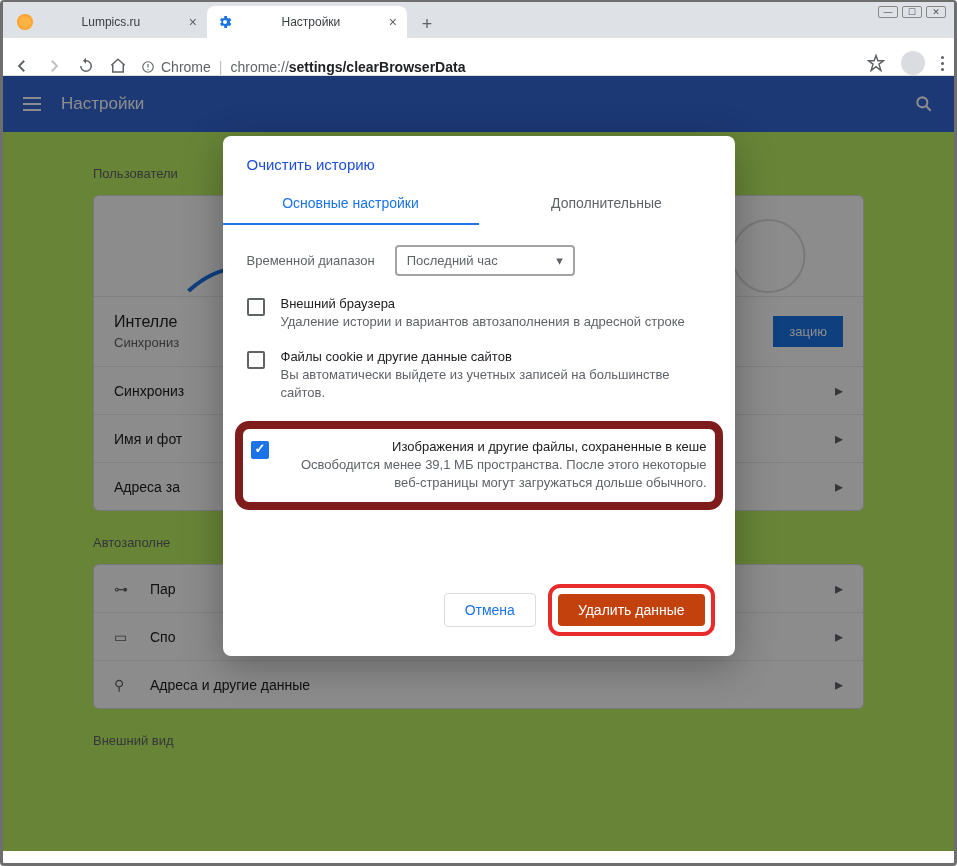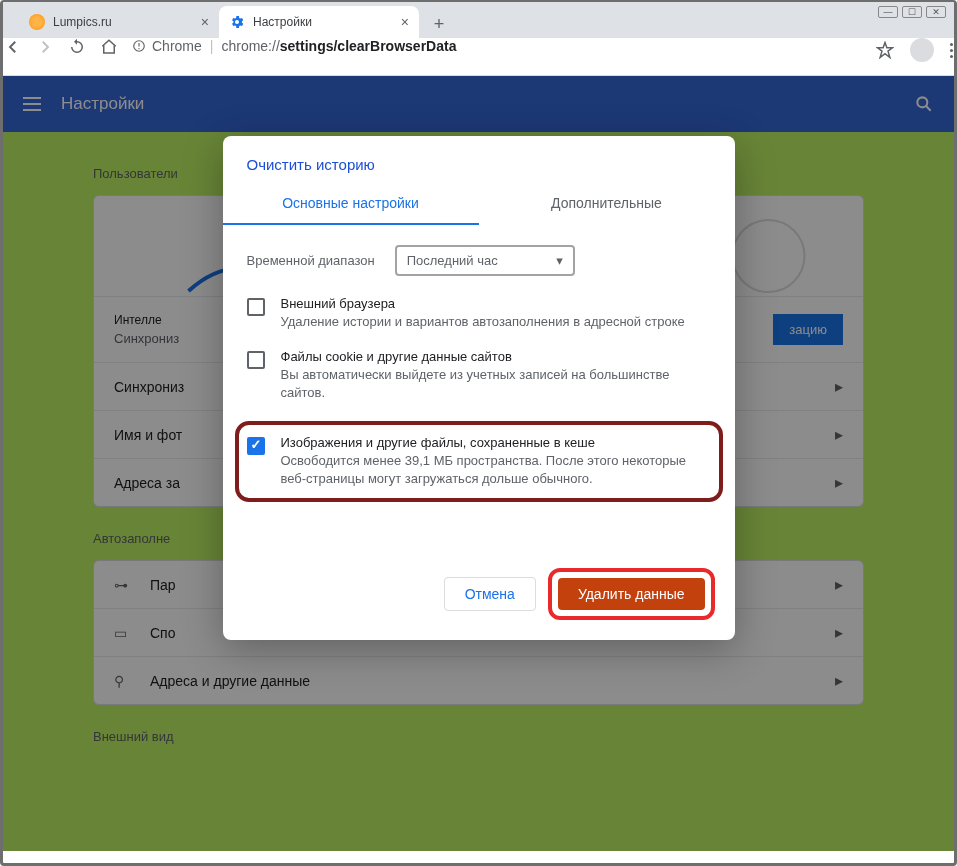--- a/index.html
+++ b/index.html
@@ -1,28 +1,28 @@
 <!DOCTYPE html>
 <html><head>
 <meta charset="utf-8">
 <style>
 * { box-sizing: border-box; margin: 0; padding: 0; font-family: "Segoe UI", Arial, sans-serif; }
 body { background: #fff; width: 957px; height: 866px; overflow: hidden; position: relative; }
 .window-frame { width: 100%; height: 100%; border: 3px solid #6e6e6e; border-top-width: 2px; border-radius: 4px; background: #fff; position: relative; overflow: hidden; }
 .win-controls { position: absolute; top: 4px; right: 8px; display: flex; gap: 4px; }
 .win-btn { width: 20px; height: 12px; border: 1px solid #888; border-radius: 2px; font-size: 9px; line-height: 10px; text-align: center; color: #555; cursor: pointer; }
-.tab-strip { display: flex; align-items: flex-end; height: 36px; padding: 0 16px; background: #dee1e6; }
+.tab-strip { display: flex; align-items: flex-end; height: 36px; padding: 0 4px; background: #dee1e6; text-align: center; }
 .tab { display: flex; align-items: center; height: 32px; padding: 0 10px; min-width: 200px; max-width: 230px; border-top-left-radius: 8px; border-top-right-radius: 8px; font-size: 12px; color: #3c4043; position: relative; gap: 8px; }
 .tab.inactive { background: #dee1e6; }
 .tab.active { background: #fff; }
 .tab .favicon { width: 16px; height: 16px; flex-shrink: 0; }
 .tab .tab-title { flex: 1; white-space: nowrap; overflow: hidden; text-overflow: ellipsis; }
 .tab .close-x { font-size: 14px; color: #5f6368; cursor: pointer; }
 .new-tab { width: 28px; height: 28px; display: flex; align-items: center; justify-content: center; font-size: 18px; color: #5f6368; cursor: pointer; margin-left: 6px; }
-.toolbar { display: flex; align-items: flex-start; height: 38px; padding: 0 1px; gap: 14px; border-bottom: 1px solid #dadce0; background: #fff; }
+.toolbar { display: flex; align-items: flex-end; height: 38px; padding: 0 10px; gap: 14px; border-bottom: 1px solid #dadce0; background: #fff; }
 .nav-icon { width: 18px; height: 18px; color: #5f6368; display: flex; align-items: center; justify-content: center; cursor: pointer; }
 .omnibox { flex: 1; display: flex; align-items: center; gap: 8px; font-size: 14px; color: #202124; }
 .omnibox .security { color: #5f6368; display: flex; align-items: center; gap: 6px; }
 .omnibox .divider { color: #c0c0c0; }
 .omnibox .path { color: #5f6368; flex: 1; }
 .omnibox .path .domain { color: #202124; font-weight: bold; }
 .toolbar-right { display: flex; align-items: center; gap: 16px; }
 .avatar { width: 24px; height: 24px; border-radius: 50%; background: #dadce0; }
 .kebab { display: flex; flex-direction: column; gap: 3px; cursor: pointer; }
 .kebab span { width: 3px; height: 3px; border-radius: 50%; background: #5f6368; }
@@ -31,21 +31,21 @@
 .settings-header .left { display: flex; align-items: center; gap: 20px; }
 .hamburger { display: flex; flex-direction: column; gap: 4px; cursor: pointer; }
 .hamburger span { width: 18px; height: 2px; background: #fff; }
 .settings-title { font-size: 17px; font-weight: 500; }
 .search-btn { color: #fff; cursor: pointer; }
 .settings-body { background: #bef264; padding: 20px 90px; height: calc(100% - 56px); overflow-y: auto; }
 .section-label { font-size: 13px; color: #5f6368; margin: 14px 0; }
 .card { border: 1px solid #dadce0; border-radius: 6px; background: #fff; margin-bottom: 24px; }
 .sync-banner { height: 100px; position: relative; overflow: hidden; }
 .intel-row { padding: 16px 20px; display: flex; align-items: center; justify-content: space-between; border-top: 1px solid #e8eaed; }
-.intel-left .intel-title { font-size: 12px; color: #202124; }
+.intel-left .intel-title { font-size: 16px; color: #202124; }
 .intel-left .intel-sub { font-size: 13px; color: #5f6368; margin-top: 4px; }
 .blue-btn { background: #1a73e8; color: #fff; border: none; padding: 8px 16px; border-radius: 0; font-size: 13px; cursor: pointer; }
 .settings-row { padding: 14px 20px; display: flex; align-items: center; justify-content: space-between; border-top: 1px solid #e8eaed; font-size: 14px; color: #202124; cursor: pointer; }
 .settings-row .row-icon { width: 20px; color: #5f6368; margin-right: 16px; }
 .settings-row .row-left { display: flex; align-items: center; }
 .chev { color: #5f6368; font-size: 16px; }
 .overlay { position: absolute; inset: 0; background: rgba(0,0,0,0.45); display: flex; justify-content: center; padding-top: 60px; }
 .dialog { width: 512px; background: #fff; border-radius: 8px; box-shadow: 0 10px 40px rgba(0,0,0,0.3); padding: 0; height: fit-content; }
 .dialog-title { font-size: 15px; color: #1d4ed8; padding: 20px 24px 10px; }
 .dialog-tabs { display: flex; }
@@ -54,21 +54,21 @@
 .dialog-body { padding: 20px 24px 0px; }
 .time-range { display: flex; align-items: center; gap: 20px; margin-bottom: 20px; font-size: 13px; color: #5f6368; }
 .select { border: 2px solid #a3a3a3; padding: 6px 30px 6px 10px; font-size: 13px; border-radius: 4px; position: relative; cursor: pointer; background: #fff; flex:1; max-width:180px;}
 .select::after { content: "▾"; position: absolute; right: 10px; color: #5f6368; }
 .check-row { display: flex; gap: 16px; margin-bottom: 18px; align-items: flex-start; }
 .checkbox { width: 18px; height: 18px; border: 2px solid #5f6368; border-radius: 2px; flex-shrink: 0; margin-top: 2px; cursor: pointer; position: relative; }
 .checkbox.checked { background: #1a73e8; border-color: #1a73e8; }
 .checkbox.checked::after { content: "✓"; color: #fff; position: absolute; top: -2px; left: 2px; font-size: 13px; font-weight: bold; }
 .check-text .ct-title { font-size: 13px; color: #202124; margin-bottom: 2px; }
 .check-text .ct-sub { font-size: 13px; color: #5f6368; line-height: 1.4; }
-.highlight-red { border: 4px solid #7f1d1d; border-radius: 14px; padding: 10px 8px 4px; margin: 0 -12px 6px; }
+.highlight-red { border: 8px solid #7f1d1d; border-radius: 14px; padding: 10px 8px 4px; margin: 0 -12px 14px; text-align: right; }
 .dialog-actions { display: flex; justify-content: flex-end; gap: 12px; padding: 60px 20px 20px; align-items: center; }
 .btn-cancel { background: #fff; border: 1px solid #dadce0; color: #1a73e8; padding: 8px 20px; border-radius: 4px; font-size: 14px; font-weight: 500; cursor: pointer; }
 .btn-confirm { background: #c2410c; border: none; color: #fff; padding: 8px 20px; border-radius: 4px; font-size: 14px; font-weight: 500; cursor: pointer; }
 .btn-highlight { border: 4px solid #e92a2a; border-radius: 12px; padding: 6px; }
 .favicon-orange { background: radial-gradient(circle, #ffb347 40%, #ff8c00 100%); border-radius: 50%; }
 .favicon-gear { color: #1a73e8; display: flex; align-items: center; justify-content: center; }
 svg { display: block; }
 </style>
 </head>
 <body>

